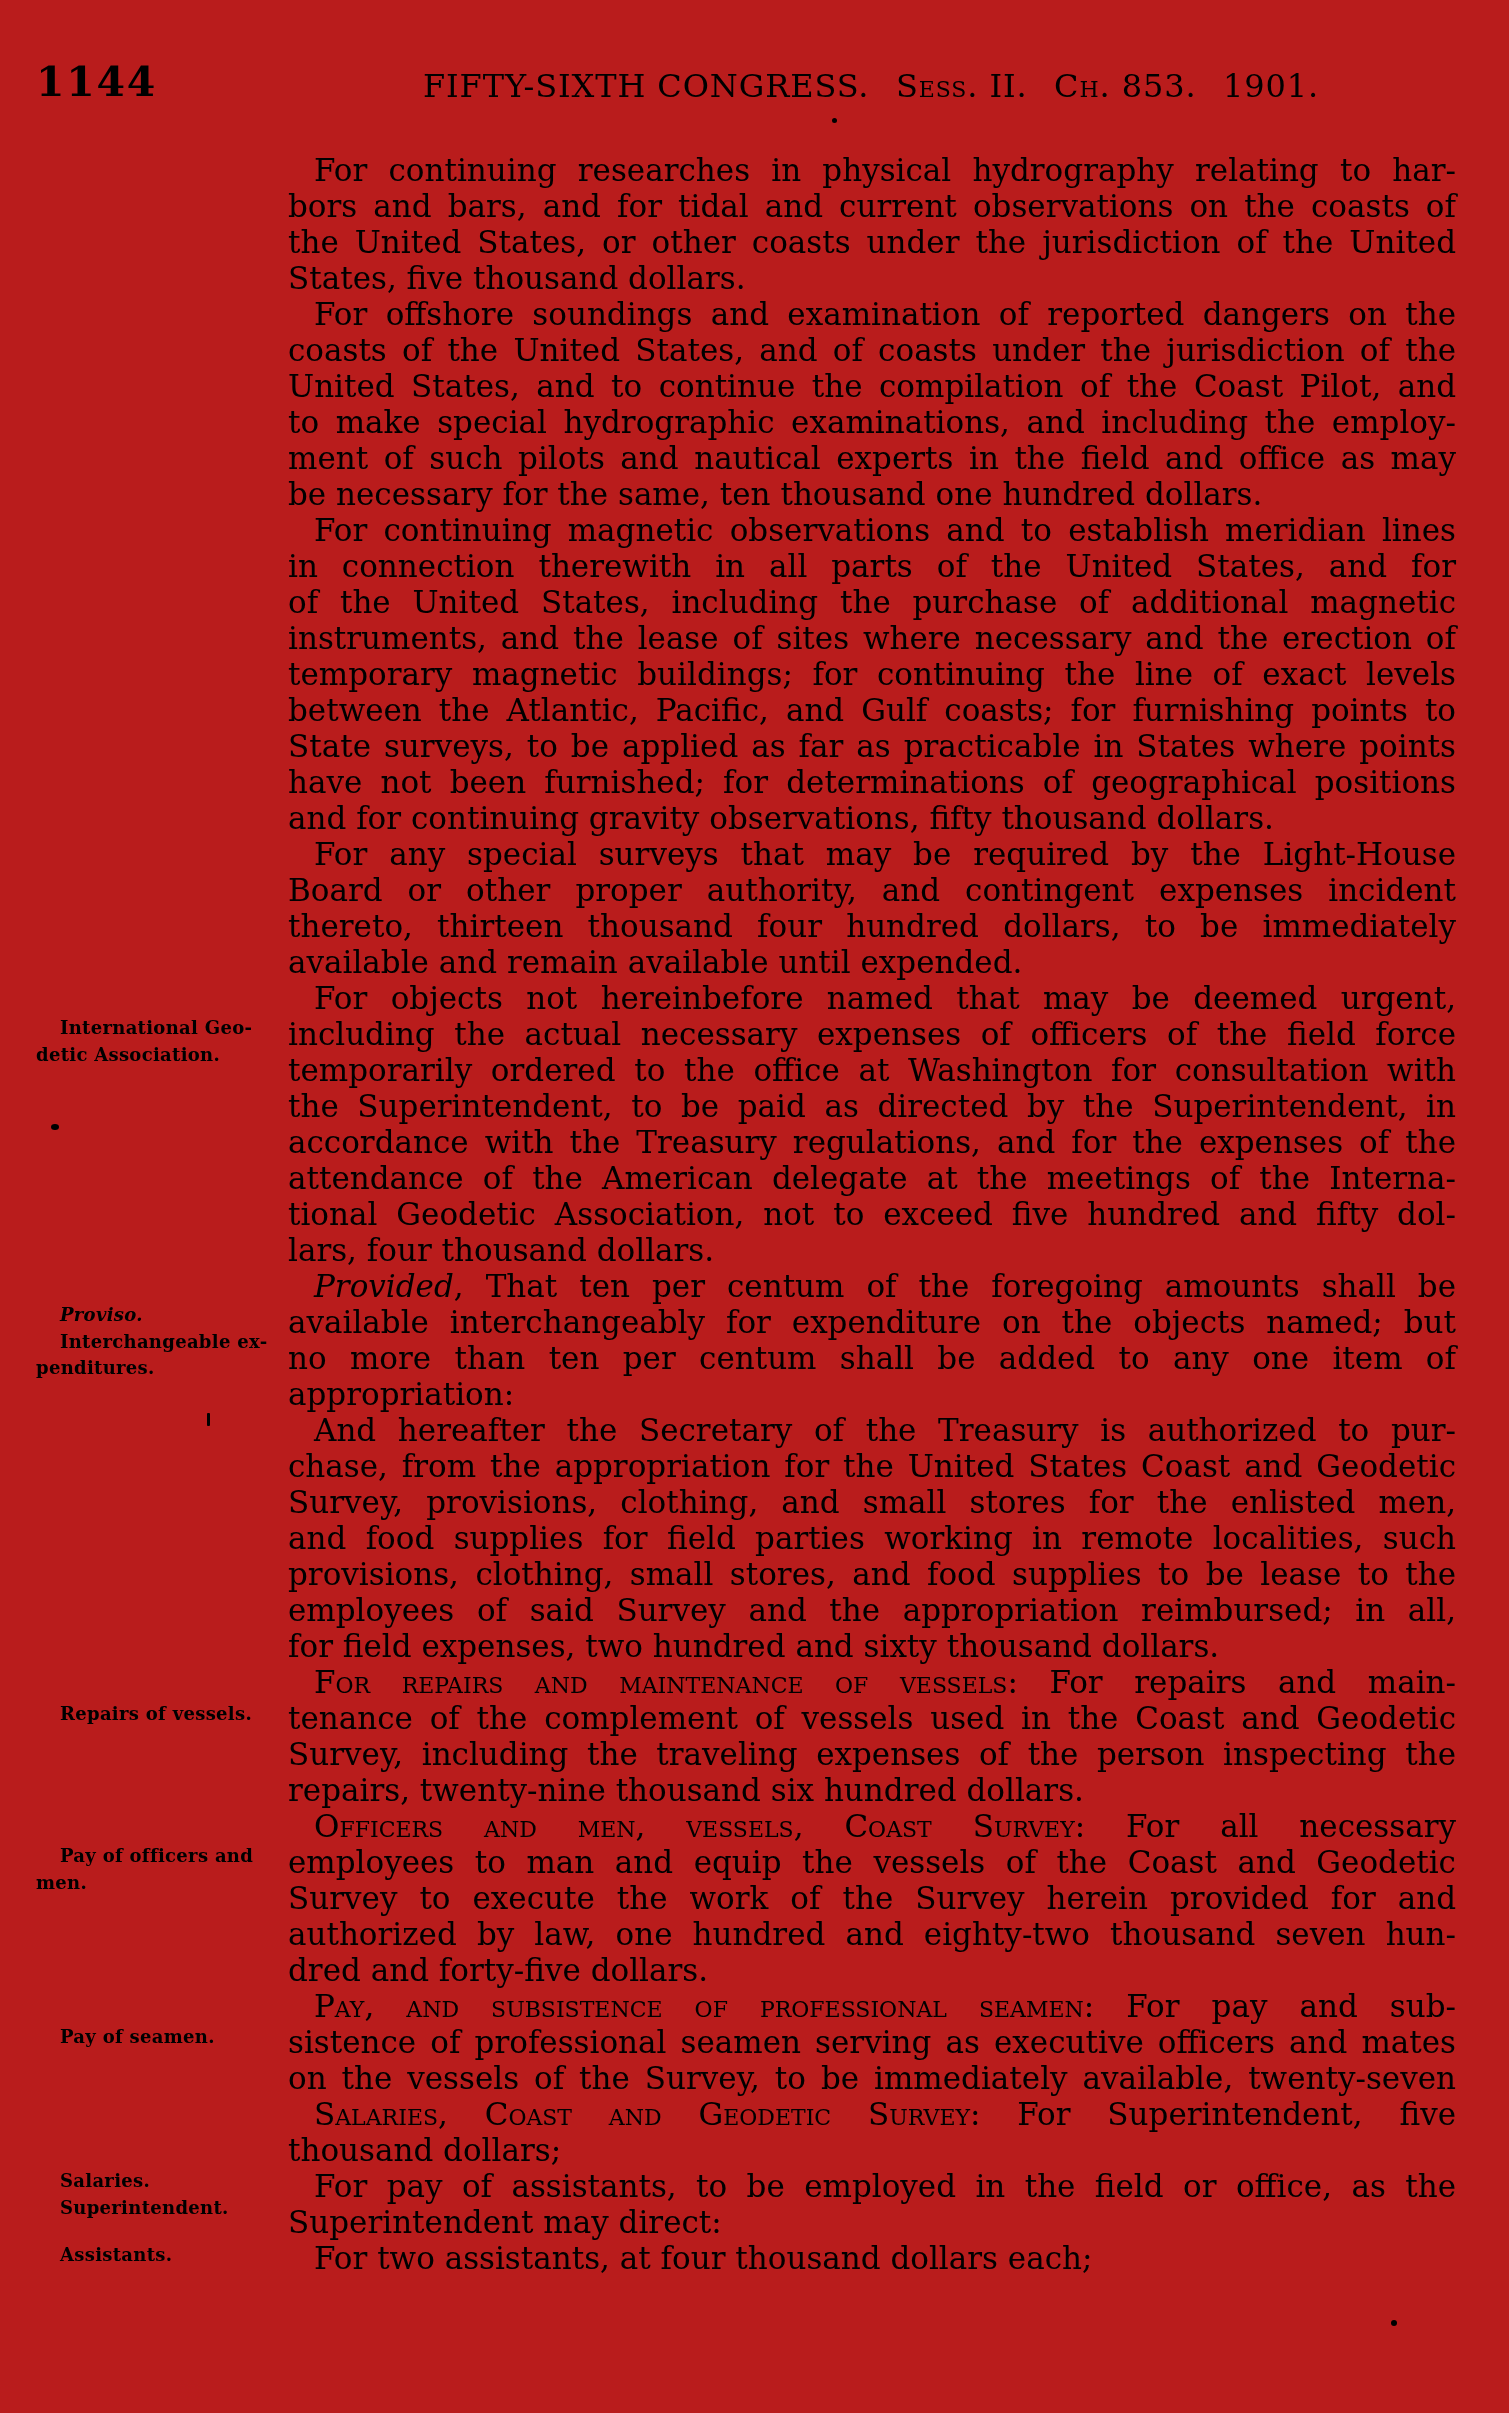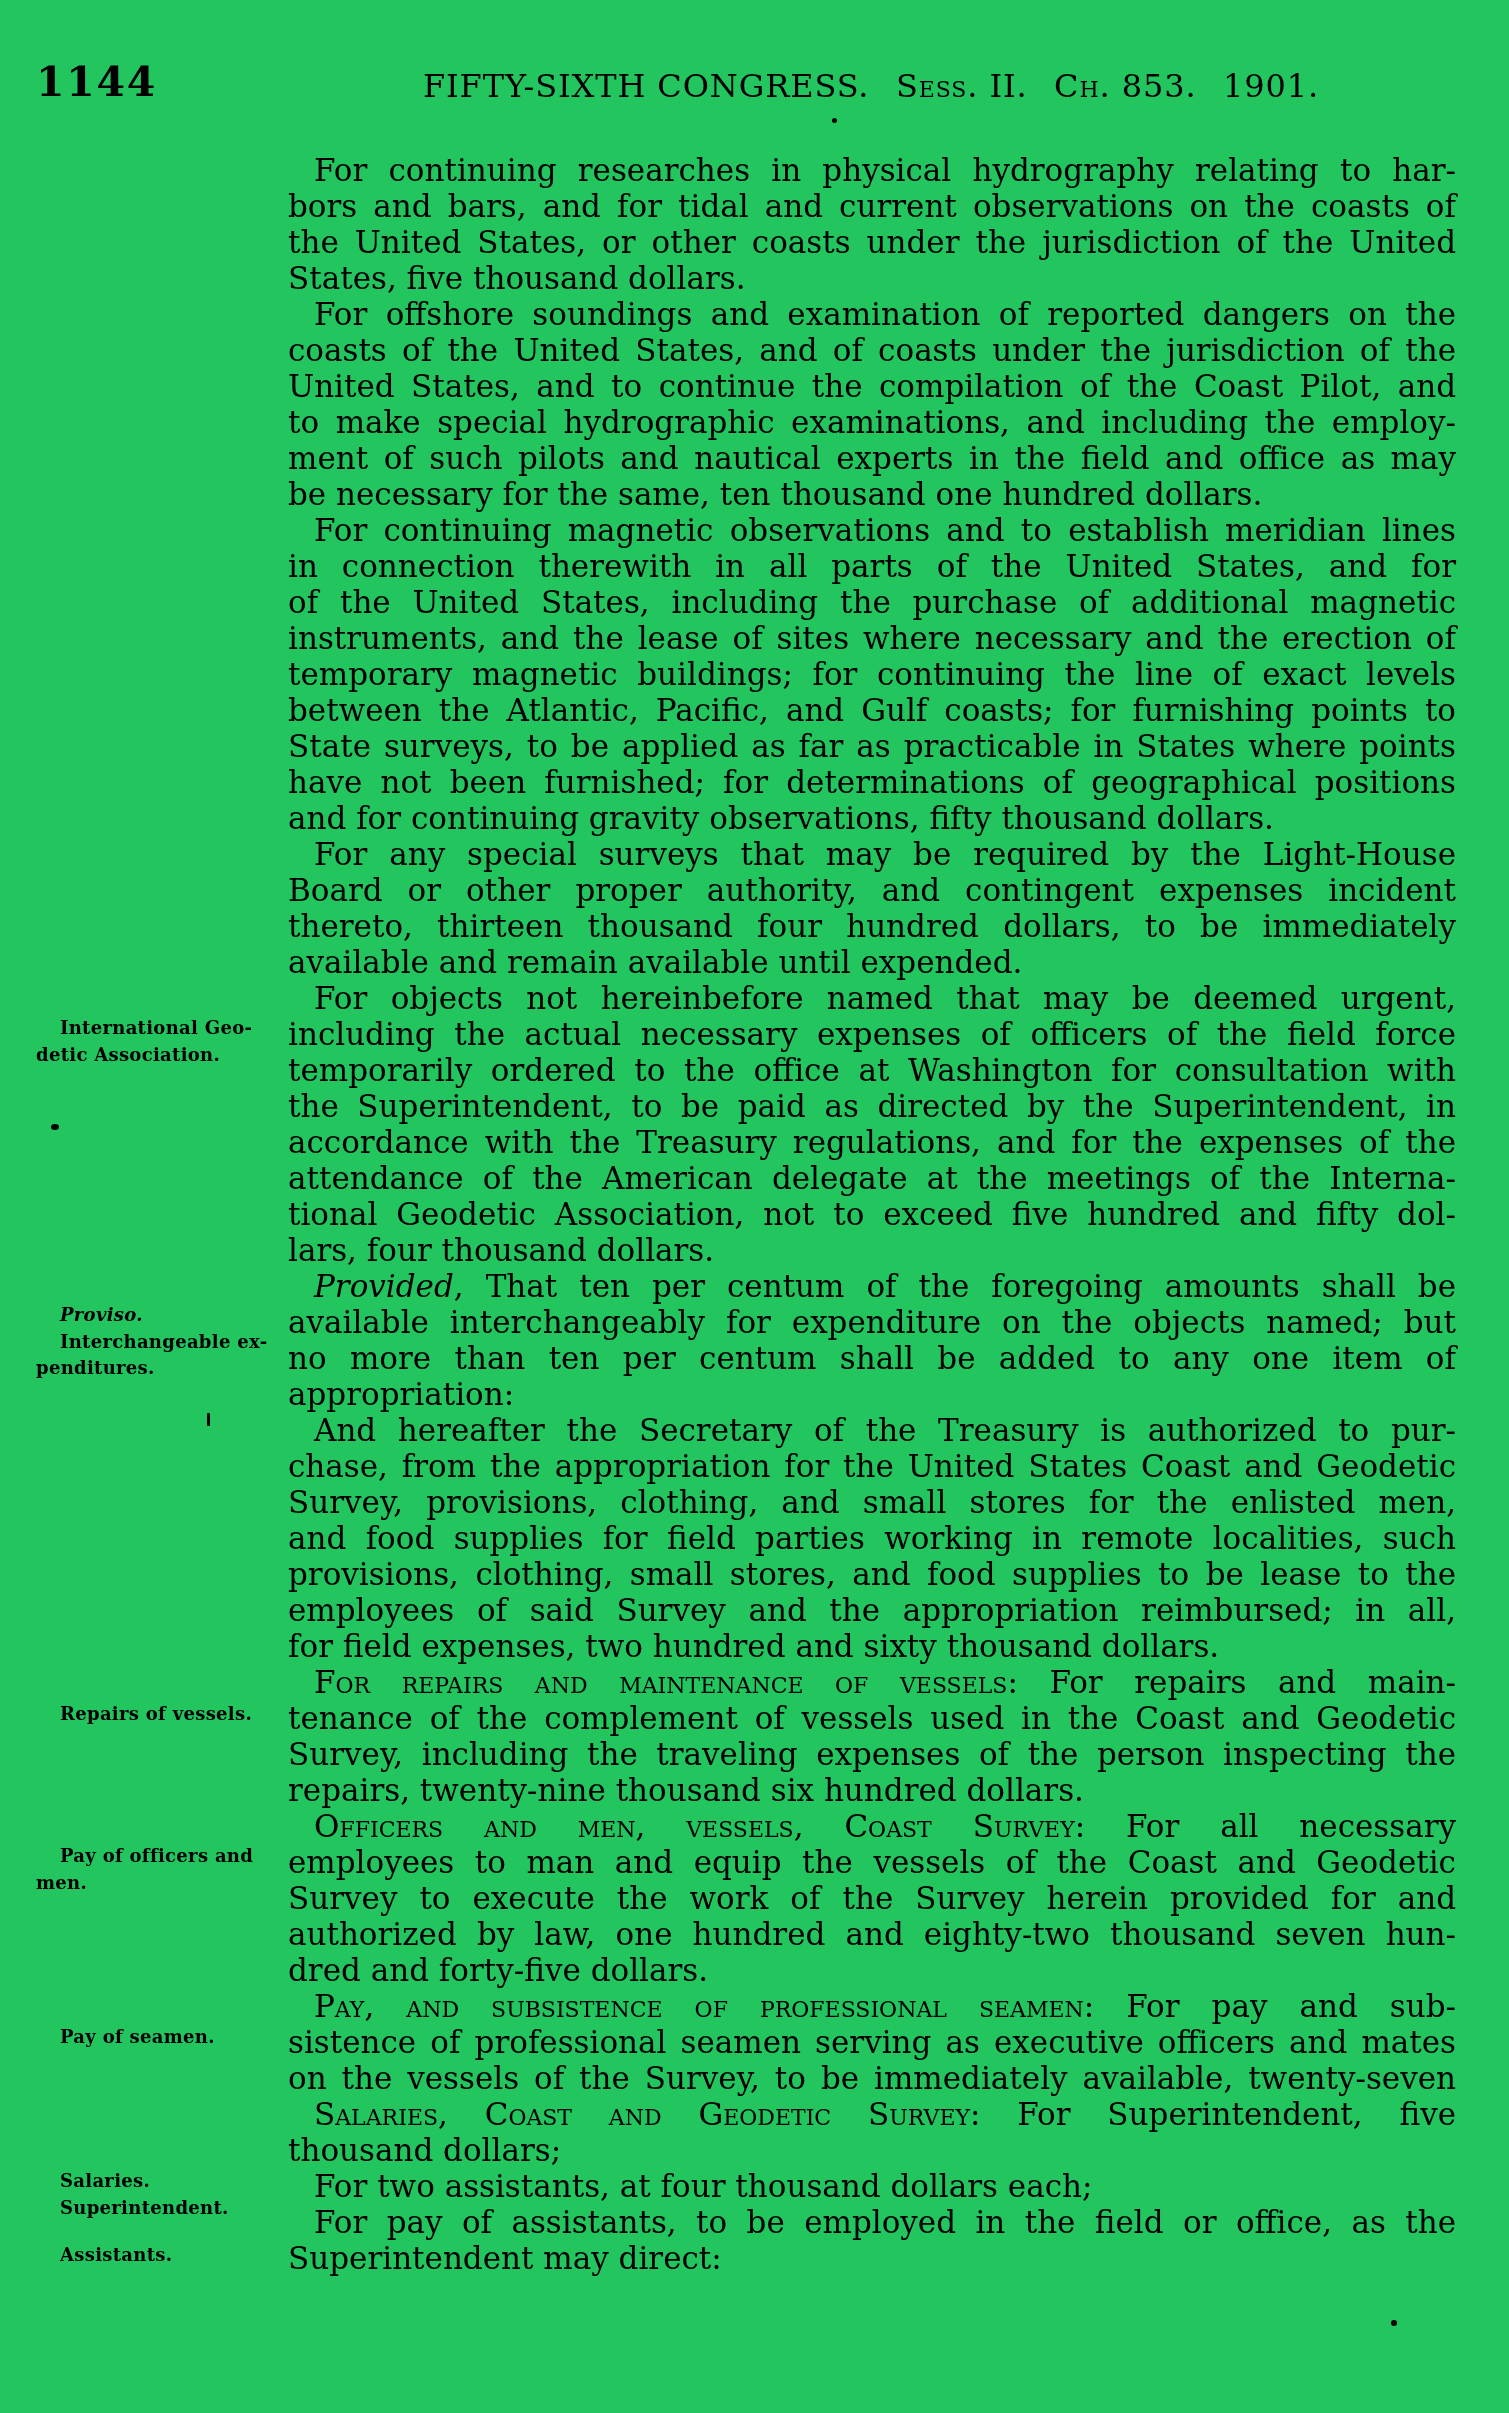--- a/index.html
+++ b/index.html
@@ -1,16 +1,16 @@
 <!DOCTYPE html>
 <html style="font-size:13.7px"><head>
 <meta charset="utf-8">
 <style>
   html,body{margin:0;padding:0;background:#e8e8e8;}
-  .page{position:relative;width:1509px;height:2413px;background:#22c55e;color:#000;
+  .page{position:relative;width:1509px;height:2413px;background:#b91c1c;color:#000;
         font-family:"DejaVu Serif", serif;overflow:hidden;}
   
   .pagenum{position:absolute;left:36px;top:62px;font-size:41px;font-weight:700;
            letter-spacing:1.7px;line-height:1;}
   .head-title{position:absolute;left:287px;top:70px;width:1168px;text-align:center;
               font-size:32px;line-height:1;letter-spacing:0.9px;white-space:nowrap;}
   .gap{margin-left:15.4px;}
   .sc{font-variant:small-caps;}
   .it{font-style:italic;}
   
@@ -118,25 +118,25 @@
       <div class="para">
         <div class="line first"><span class="sc">Pay, and subsistence of professional seamen:</span><span> For pay and sub-</span></div>
         <div class="line"><span>sistence of professional seamen serving as executive officers and mates</span></div>
         <div class="line"><span>on the vessels of the Survey, to be immediately available, twenty-seven</span></div>
       </div>
       <div class="para">
         <div class="line first"><span class="sc">Salaries, Coast and Geodetic Survey:</span><span> For Superintendent, five</span></div>
         <div class="line last"><span>thousand dollars;</span></div>
       </div>
       <div class="para">
-        <div class="line first last"><span>For two assistants, at four thousand dollars each;</span></div>
+        <div class="line first"><span>For pay of assistants, to be employed in the field or office, as the</span></div>
+        <div class="line last"><span>Superintendent may direct:</span></div>
       </div>
       <div class="para">
-        <div class="line first"><span>For pay of assistants, to be employed in the field or office, as the</span></div>
-        <div class="line last"><span>Superintendent may direct:</span></div>
+        <div class="line first last"><span>For two assistants, at four thousand dollars each;</span></div>
       </div>
     </main>
 
   <aside id="margin-notes">
       <div class="mnote" style="top: 1015px;">
         <div class="mline mindent">International Geo-</div>
         <div class="mline">detic Association.</div>
       </div>
       <div class="mnote" style="top: 1302px;">
         <div class="mline mindent it">Proviso.</div>

